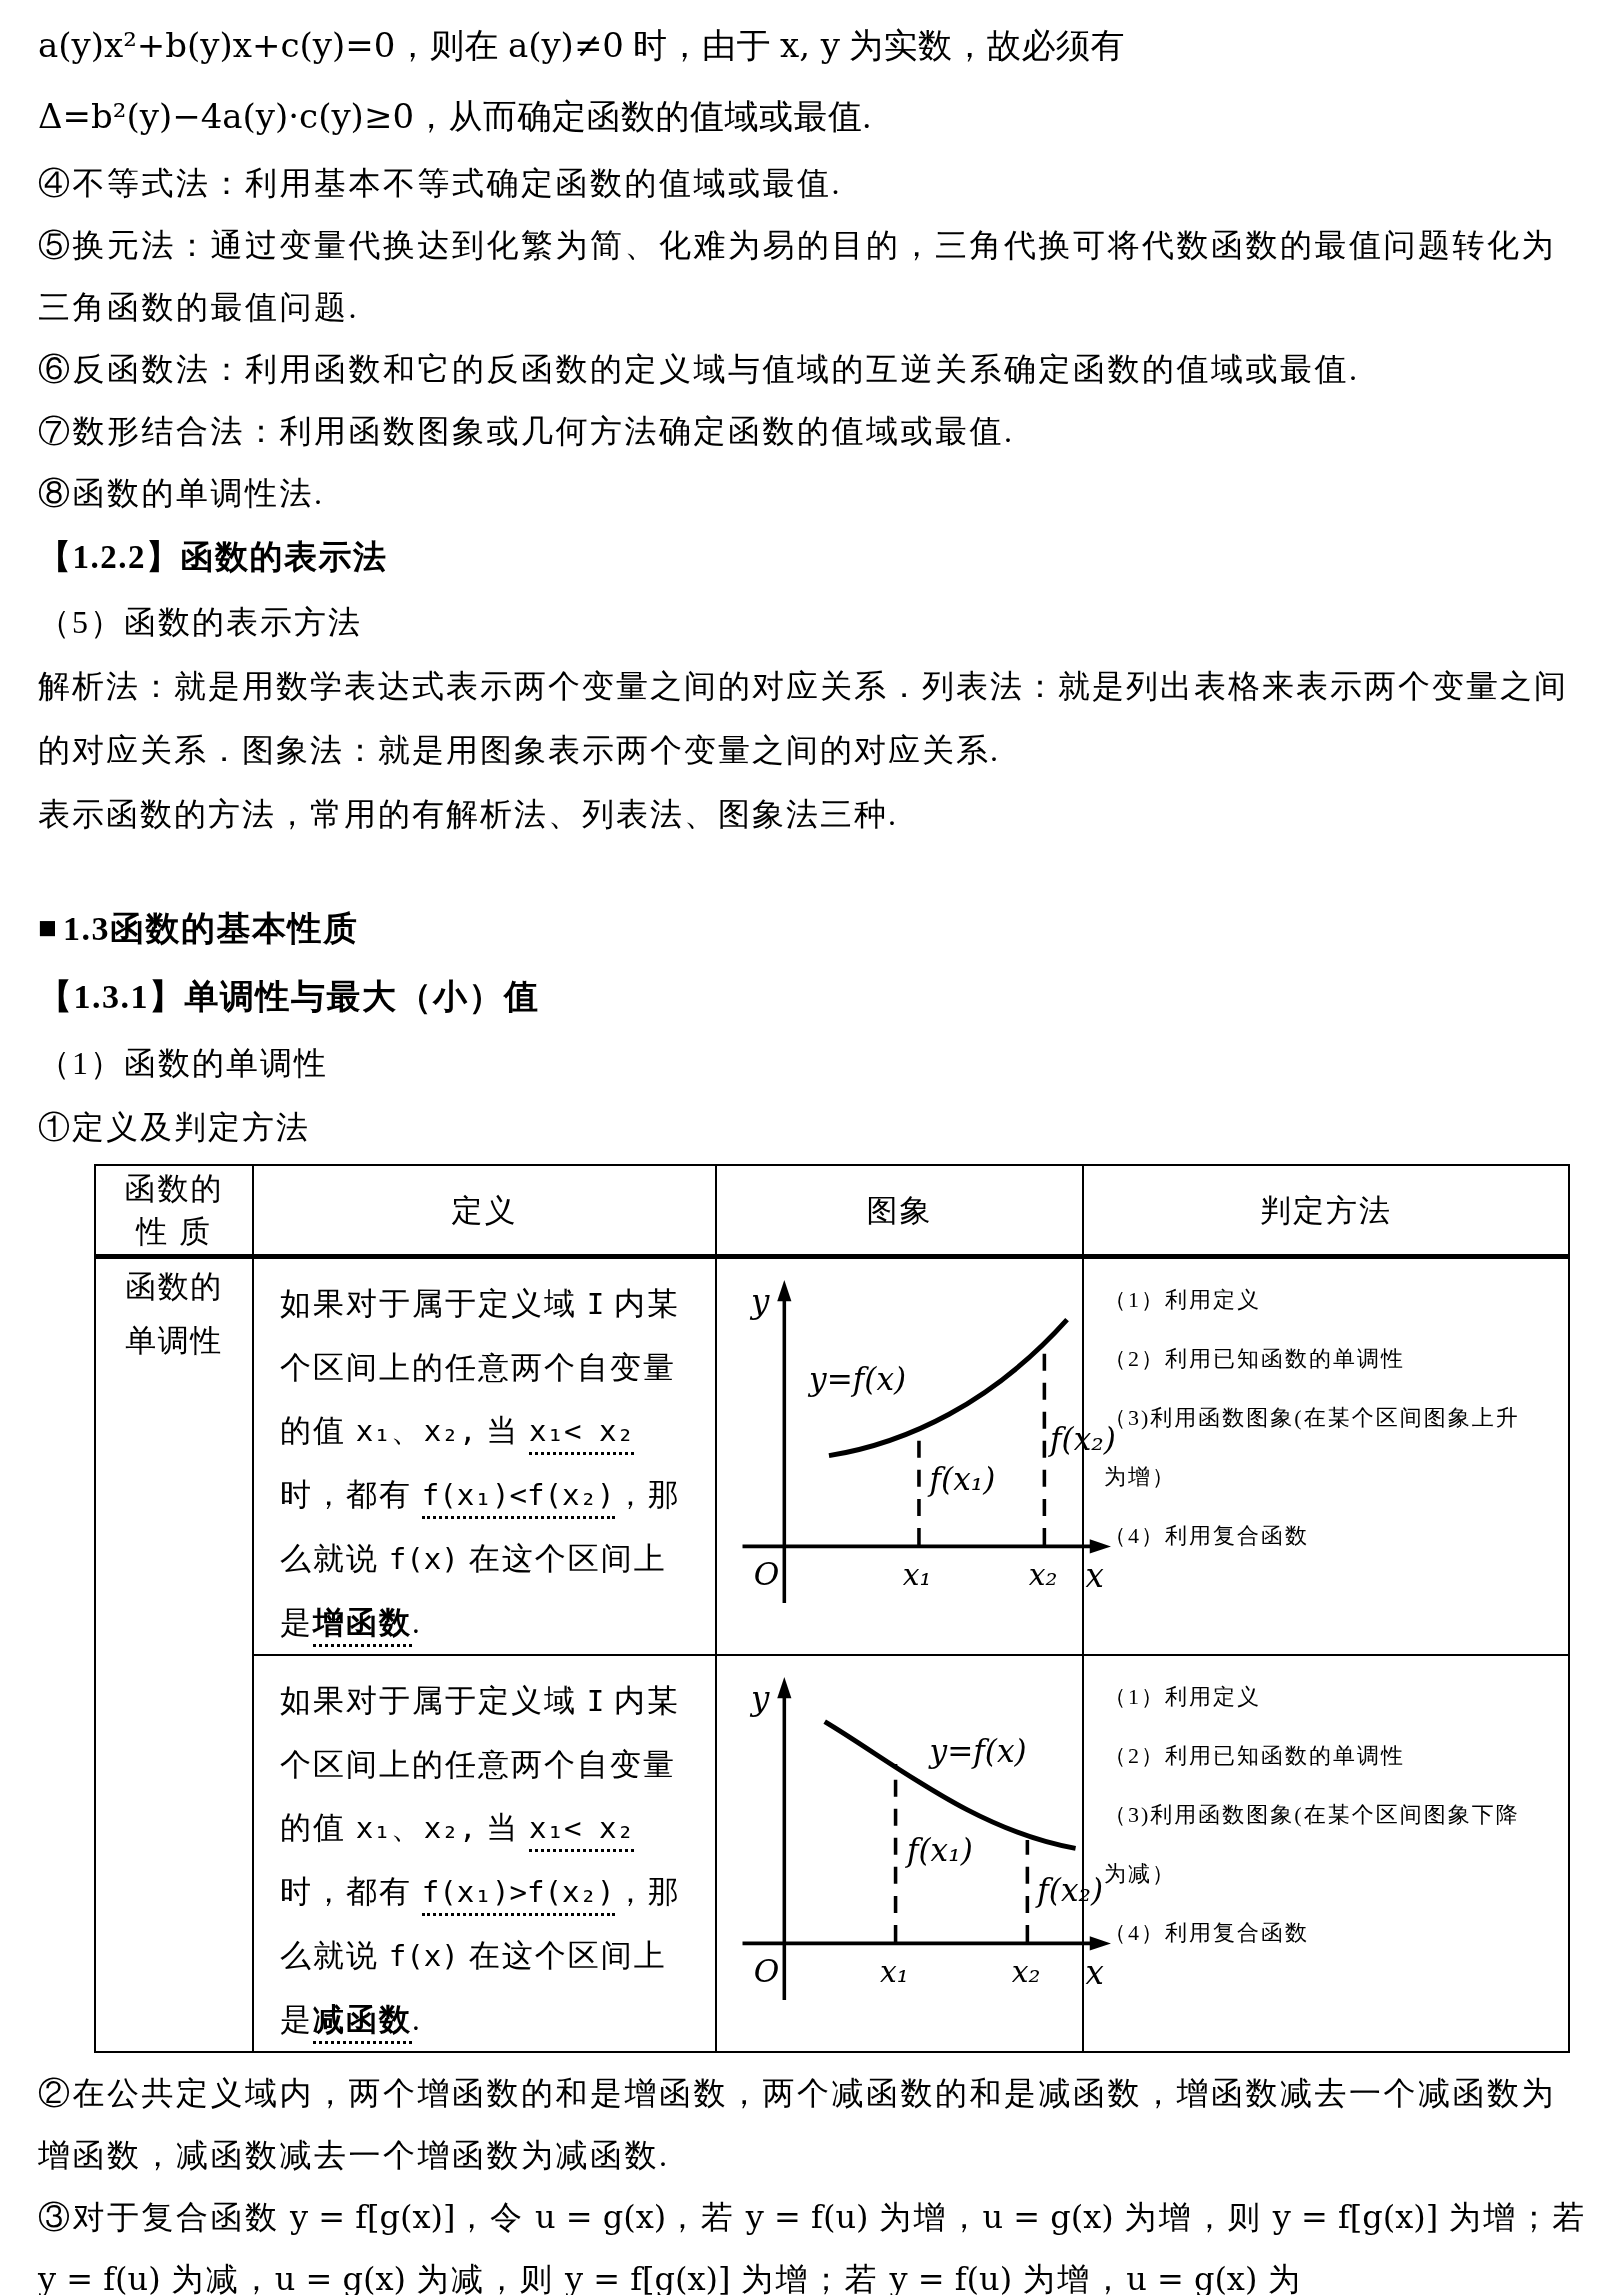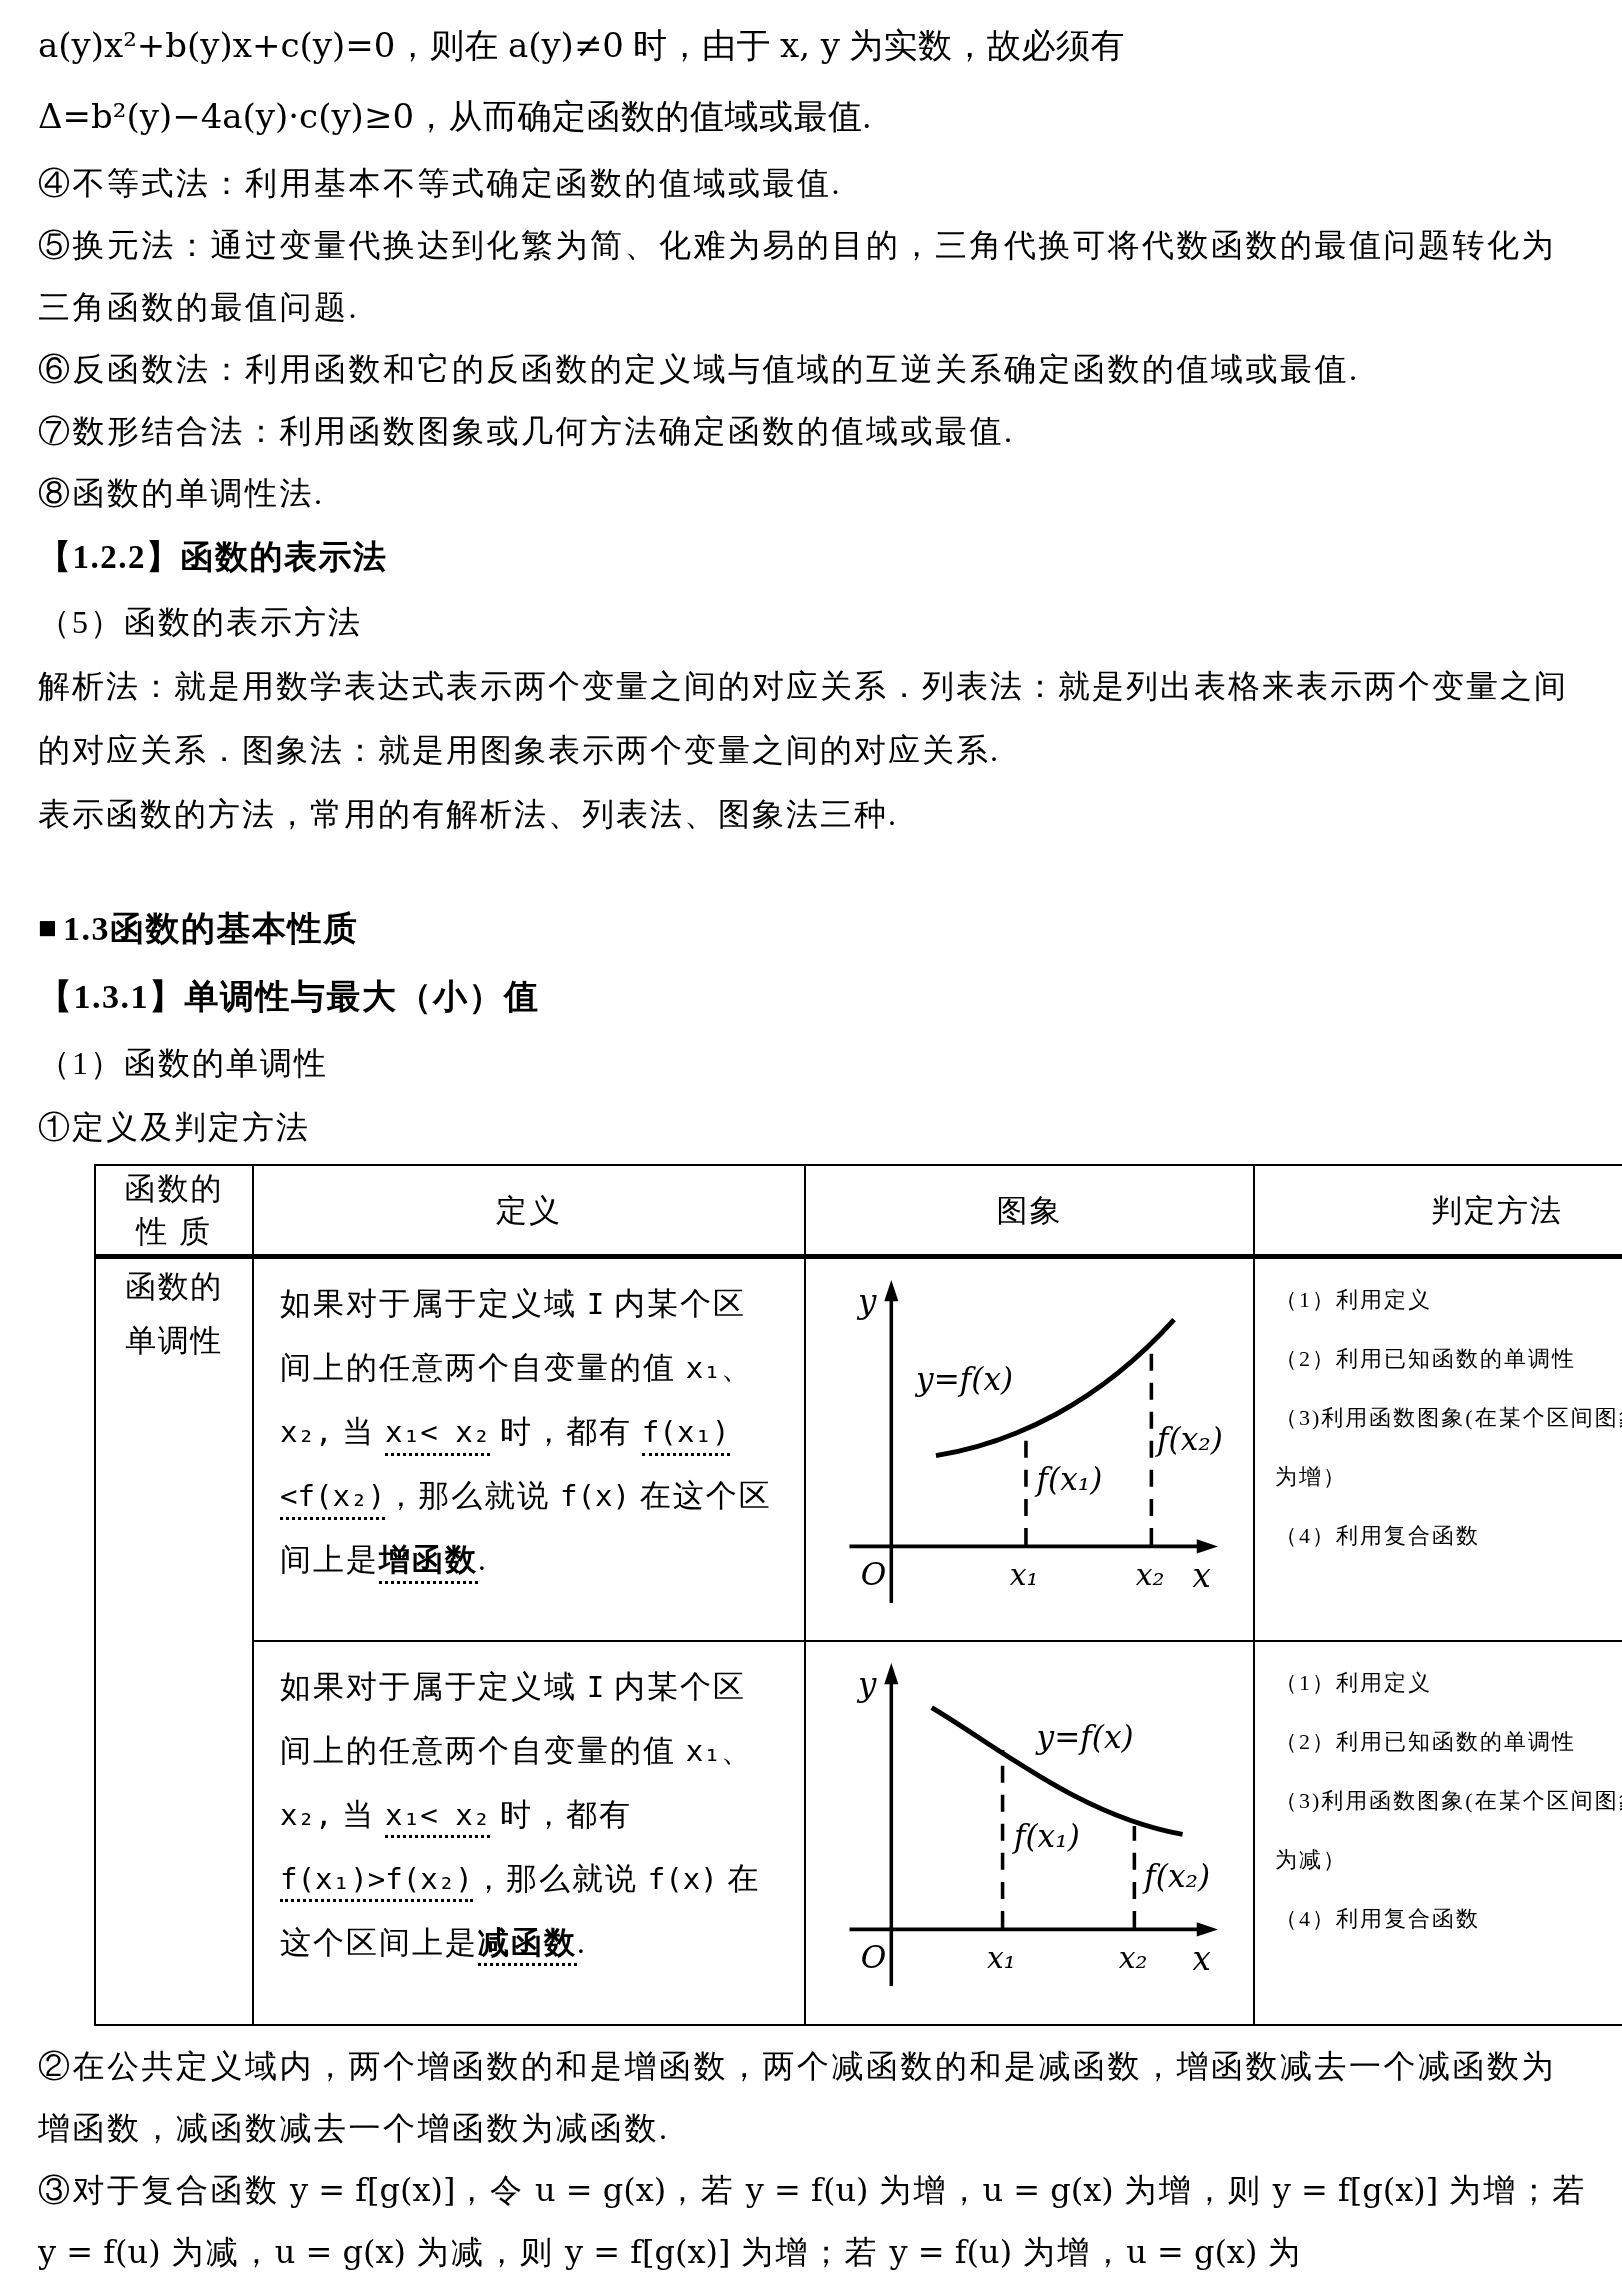--- a/index.html
+++ b/index.html
@@ -19,22 +19,22 @@
   .seg-mono{font-family:"DejaVu Sans Mono",monospace;letter-spacing:0;font-size:0.94em;}
   .seg-bold{font-weight:bold;margin-top:48px;}
   .seg-dots{border-bottom:3.5px dotted #000;padding-bottom:3.5px;}
   .sq-bullet{font-size:0.92em;vertical-align:2px;letter-spacing:6px;}
 
   table.props{border-collapse:collapse;table-layout:fixed;width:1456px;margin:5px 0 0 56px;}
   table.props td{border:2.5px solid #000;vertical-align:top;box-sizing:border-box;}
   tr.hdr td{height:91px;text-align:center;vertical-align:middle;
             font-size:31px;line-height:43px;letter-spacing:2px;border-bottom:5px solid #000;}
   td.c-prop{width:158px;}
-  td.c-def{width:552px;}
-  td.c-graph{width:449px;}
+  td.c-def{width:463px;}
+  td.c-graph{width:367px;}
   td.c-judge{width:486px;}
 
   td.row-label{text-align:center;vertical-align:middle;font-size:31px;line-height:54px;letter-spacing:1.5px;}
   td.def-cell{padding:13px 29px 0 26px;font-size:31px;line-height:63px;letter-spacing:2px;}
   td.graph-cell{vertical-align:middle;text-align:center;padding:5px 0;}
   td.judge-cell{padding:11px 29px 0 20px;font-size:22px;line-height:59px;letter-spacing:2px;}
   td.judge-cell p{margin:0;}
   tr.datarow{height:384px;}
 
   svg text{font-family:"DejaVu Serif",serif;font-style:italic;}

